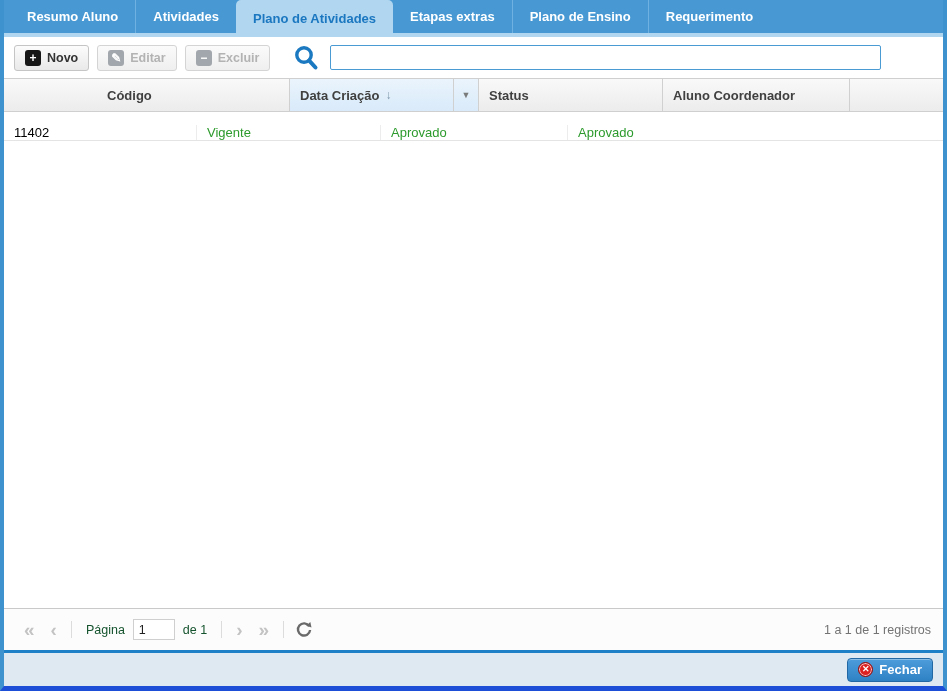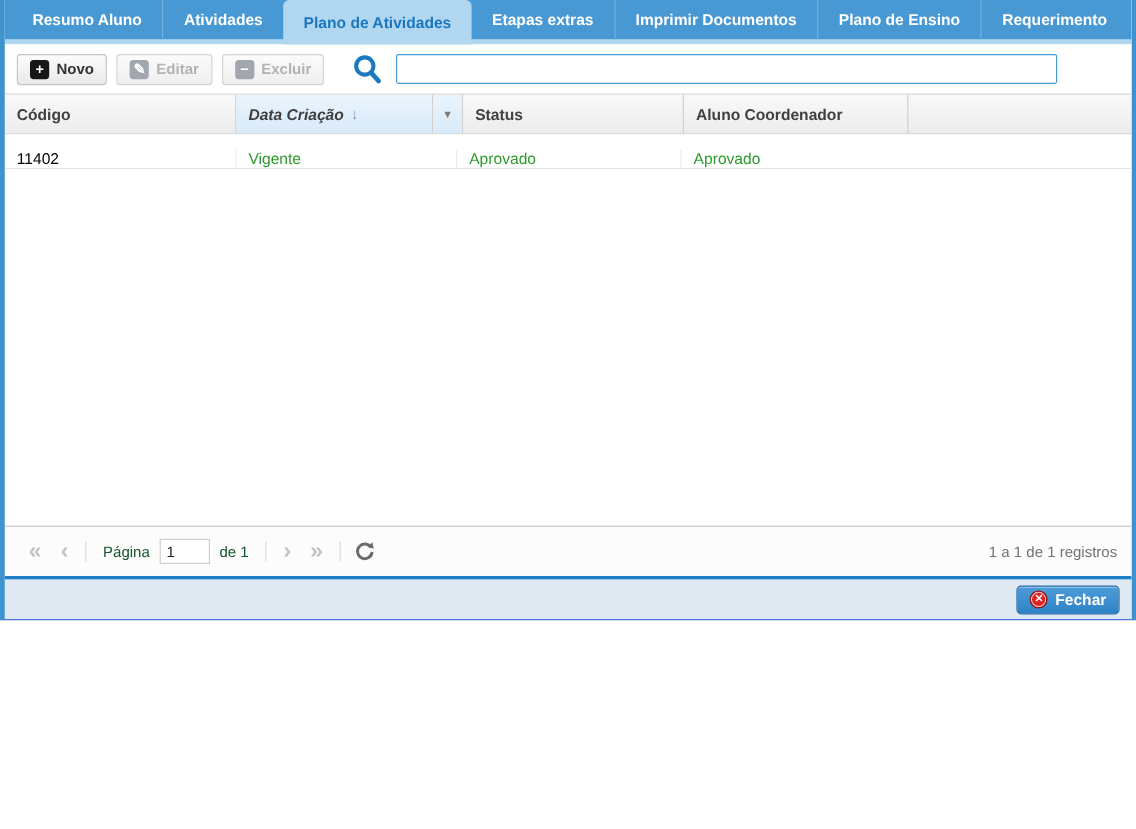--- a/index.html
+++ b/index.html
@@ -1,19 +1,19 @@
 <!DOCTYPE html>
 <html><head>
 <meta charset="utf-8">
 <style>
   * { margin:0; padding:0; box-sizing:border-box; }
   body { background:#fff; font-family:"Liberation Sans", sans-serif; }
   .window {
-    position:relative; width:947px; height:517px;
-    border-left:4px solid #3e92ce; border-right:4px solid #3e92ce; border-bottom:1px solid #1d4ed8;
+    position:relative; width:947px; height:691px;
+    border-left:4px solid #3e92ce; border-right:4px solid #3e92ce; border-bottom:5px solid #1d4ed8;
     display:flex; flex-direction:column; background:#fff; overflow:hidden;
   }
   
   .tabbar { height:33px; background:#4899d3; display:flex; align-items:stretch; padding-left:6px; flex:0 0 auto; }
   .tab {
     display:flex; align-items:center; padding:0 17px; color:#fff; font-weight:bold; font-size:13px;
     cursor:pointer; border-left:1px solid #6fb1e0; position:relative; white-space:nowrap;
   }
   .tab:first-child { border-left:none; }
   .tab.active {
@@ -29,26 +29,26 @@
     background:linear-gradient(#fcfcfc,#e9e9e9); border:1px solid #c5c5c5; border-radius:3px;
     font-size:12.5px; font-weight:bold; color:#333; cursor:pointer;
   }
   .tbtn.disabled { color:#b3b3b3; cursor:default; border-color:#d4d4d4; background:linear-gradient(#fbfbfb,#efefef); }
   .tico { width:16px; height:16px; border-radius:3px; background:#171717; color:#fff; display:inline-flex; align-items:center; justify-content:center; font-size:12px; font-weight:bold; line-height:1; }
   .tbtn.disabled .tico { background:#a2a7ad; }
   .searchwrap { display:flex; align-items:center; margin-left:14px; }
   .search-icon { width:28px; height:28px; margin-right:10px; }
   .search-input { width:551px; height:25px; border:1px solid #4a9ad4; border-radius:2px; font-size:13px; padding:0 6px; outline:none; color:#222; }
   
-  .grid-header { height:33px; display:flex; flex:0 0 auto; border-bottom:1px solid #cfcfcf; background:linear-gradient(#f9f9f9,#ececec); }
+  .grid-header { height:33px; display:flex; flex:0 0 auto; border-bottom:1px solid #cfcfcf; background:linear-gradient(#f9f9f9,#ececec);justify-content:center; }
   .hcell {
     display:flex; align-items:center; padding:0 10px; font-size:13px; font-weight:bold; color:#404040;
     border-right:1px solid #d0d0d0; background:linear-gradient(#f9f9f9,#ececec); cursor:pointer; white-space:nowrap;
   }
-  .hcell.sorted { background:linear-gradient(#eaf4fc,#d9eafa);font-style:italic; }
+  .hcell.sorted { background:linear-gradient(#eaf4fc,#d9eafa); }
   .sort-arrow { color:#7f98ac; margin-left:6px; font-size:12px; font-weight:bold; }
   .hmenu { width:25px; display:flex; align-items:center; justify-content:center; background:linear-gradient(#eaf4fc,#d9eafa); border-right:1px solid #d0d0d0; color:#7a7a7a; font-size:9px; cursor:pointer; }
   .c0 { width:193px; } .c1 { width:164px; } .c2 { width:184px; } .c3 { width:187px; } .c4 { flex:1; border-right:none; }
   .r1 { width:189px; }
   .grid-row { height:29px; display:flex; flex:0 0 auto; border-bottom:1px solid #e4e4e4; background:#fff; cursor:pointer;align-items:flex-end; }
   .cell { display:flex; align-items:center; padding:0 10px; font-size:13px; color:#000; border-right:1px solid #ececec; white-space:nowrap; }
   .cell.last { border-right:none; flex:1; }
   .cell.green { color:#2c9a2c; }
   .grid-body { flex:1 1 auto; background:#fff; }
   
@@ -76,21 +76,20 @@
 </head>
 <body>
 
 <div class="window">
 
   <div class="tabbar">
     <div class="tab">Resumo Aluno</div>
     <div class="tab">Atividades</div>
     <div class="tab active">Plano de Atividades</div>
     <div class="tab">Etapas extras</div>
-    <div class="tab">Imprimir Documentos</div>
     <div class="tab">Plano de Ensino</div>
     <div class="tab">Requerimento</div>
   </div>
   <div class="tabstrip"></div>
 
   <div class="toolbar">
     <button class="tbtn">
       <span class="tico">+</span>
       <span>Novo</span>
     </button>

